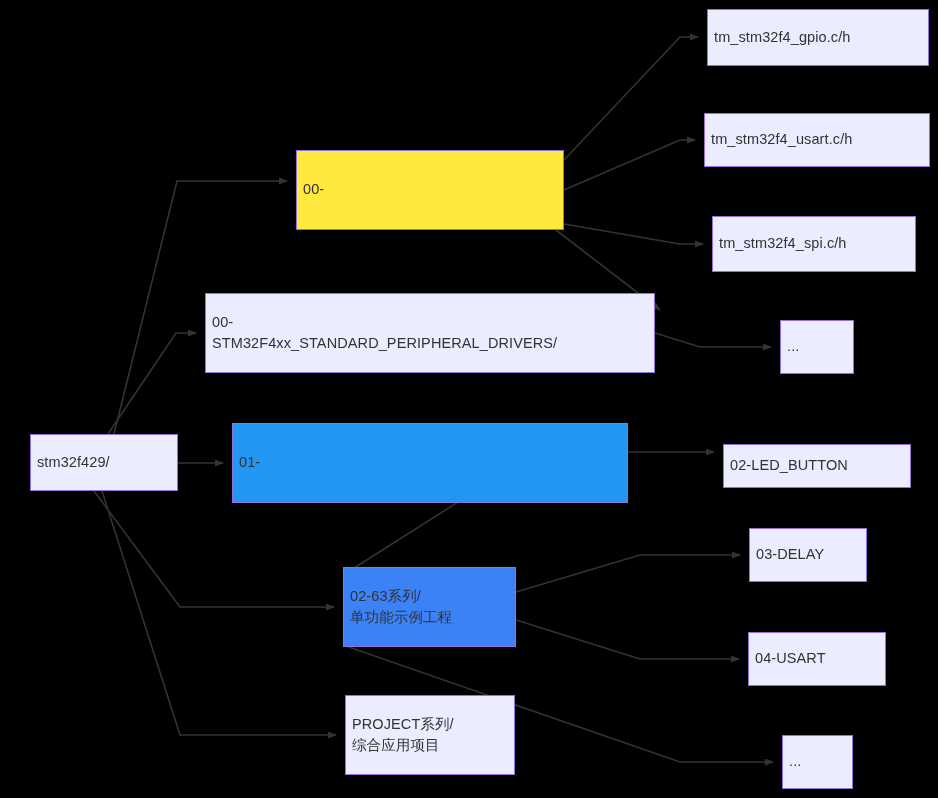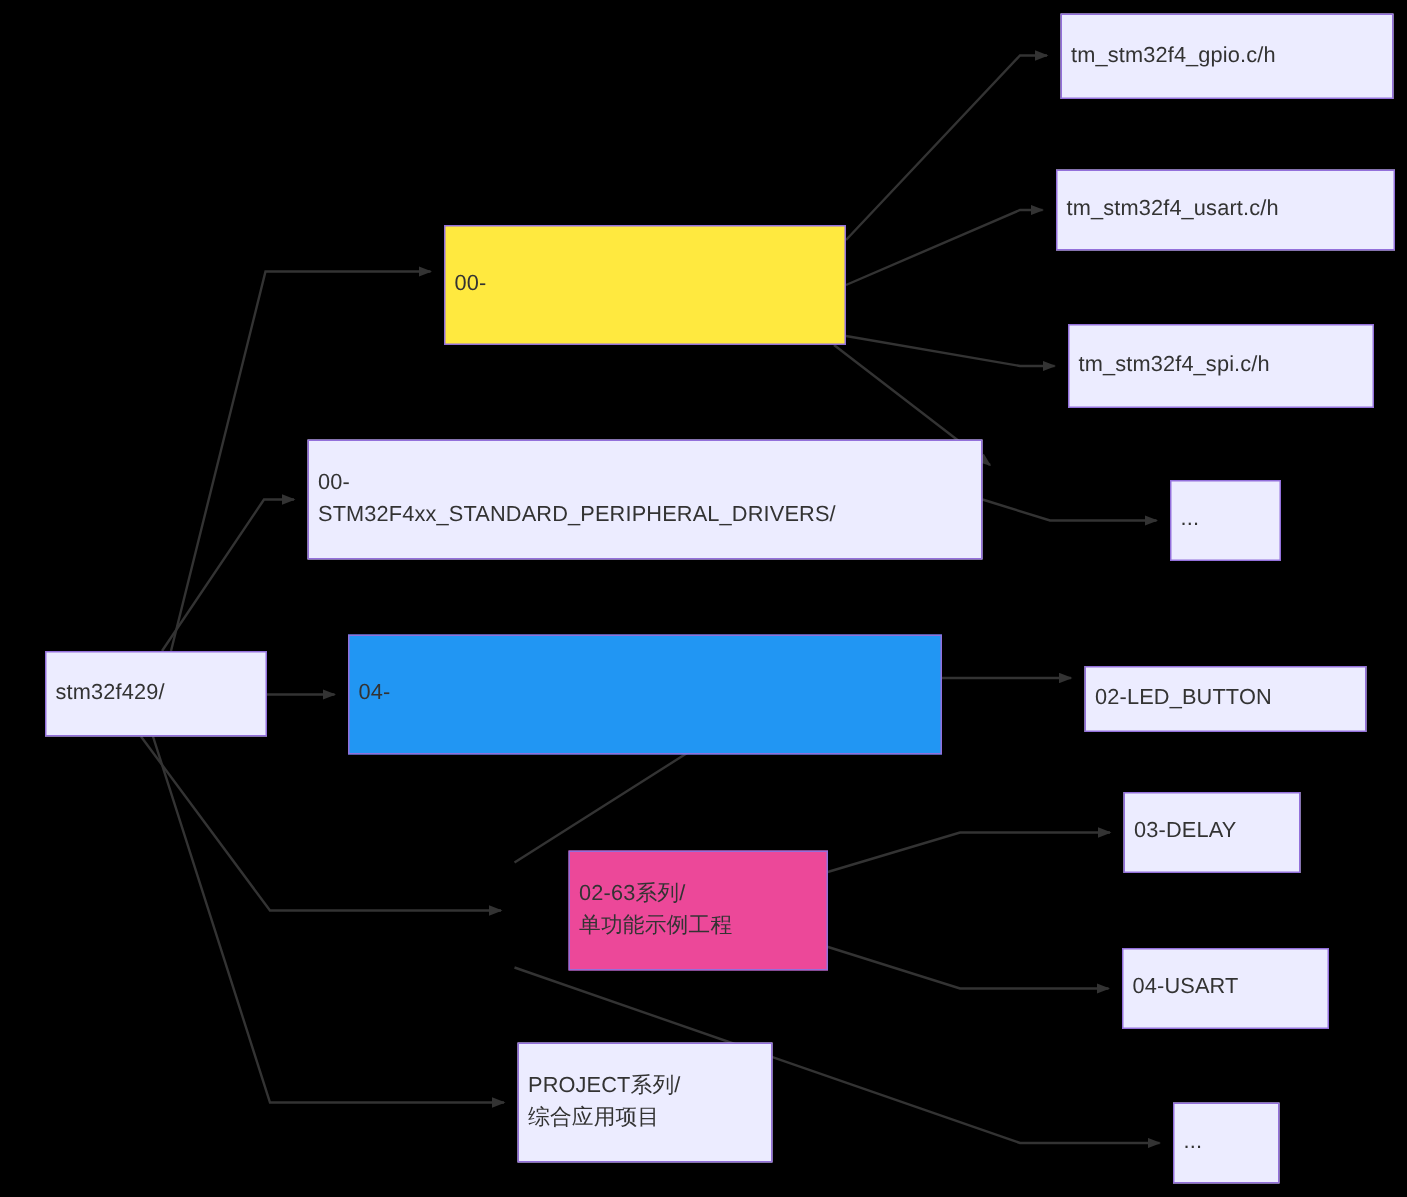--- a/index.html
+++ b/index.html
@@ -41,21 +41,21 @@
     justify-content: center;
     text-align: center;
     font-size: 14.5px;
     line-height: 1.45;
     letter-spacing: 0.1px;
     padding: 2px 6px;
     white-space: nowrap;
   }
   .node.fill-yellow { background: #FFE93F; }
   .node.fill-blue   { background: #2196F3; }
-  .node.fill-green  { background: #ec4899; margin-left: 36px; }
+  .node.fill-green  { background: #3b82f6; }
   .node-line { display: block; }
 </style>
 </head>
 <body>
 
 <div id="canvas">
 
   <svg id="edge-layer" viewBox="0 0 938 798" width="938" height="798">
     <defs>
       <marker id="arrowhead" markerWidth="9" markerHeight="7" refX="8" refY="3.5" orient="auto" markerUnits="userSpaceOnUse">
@@ -85,21 +85,21 @@
         <span class="node-line">stm32f429/</span>
       </div>
       <div class="node fill-yellow" style="left: 296px; top: 150px; width: 268px; height: 80px;">
         <span class="node-line">00-</span>
       </div>
       <div class="node" style="left: 205px; top: 293px; width: 450px; height: 80px;">
         <span class="node-line">00-</span>
         <span class="node-line">STM32F4xx_STANDARD_PERIPHERAL_DRIVERS/</span>
       </div>
       <div class="node fill-blue" style="left: 232px; top: 423px; width: 396px; height: 80px;">
-        <span class="node-line">04-</span>
+        <span class="node-line">01-</span>
       </div>
       <div class="node fill-green" style="left: 343px; top: 567px; width: 173px; height: 80px;">
         <span class="node-line">02-63系列/</span>
         <span class="node-line">单功能示例工程</span>
       </div>
       <div class="node" style="left: 345px; top: 695px; width: 170px; height: 80px;">
         <span class="node-line">PROJECT系列/</span>
         <span class="node-line">综合应用项目</span>
       </div>
       <div class="node" style="left: 707px; top: 9px; width: 222px; height: 57px;">

